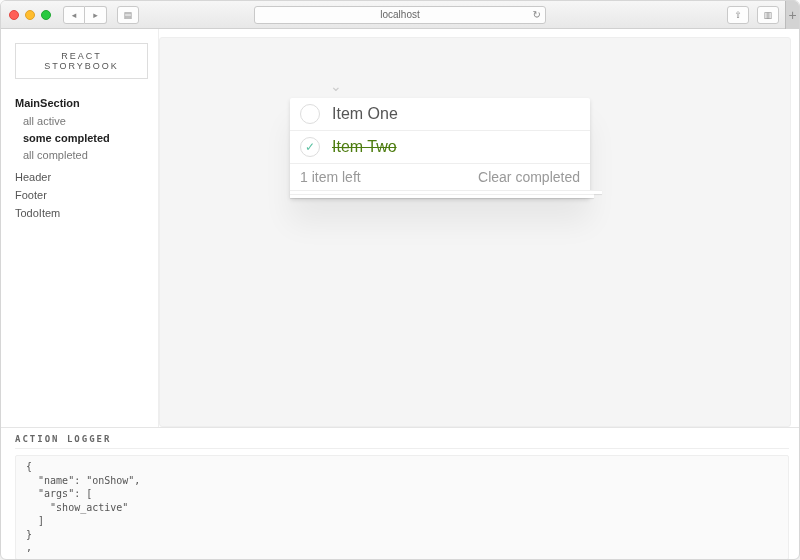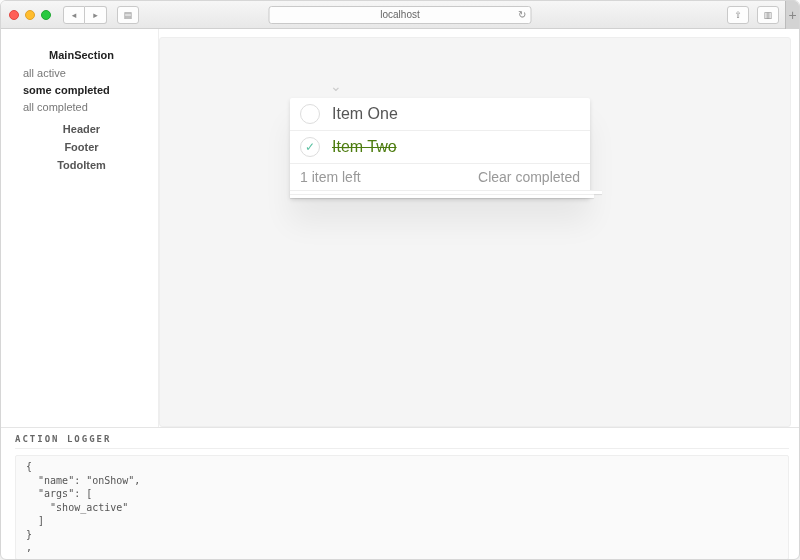--- a/index.html
+++ b/index.html
@@ -33,21 +33,21 @@
   .navbtns { display:flex; gap:0; margin-left:6px;}
   .navbtn {
     width:22px;height:18px;border:1px solid #c9c9c9;background:#fdfdfd;
     display:flex;align-items:center;justify-content:center;font-size:9px;color:#888;
   }
   .navbtn:first-child{border-radius:3px 0 0 3px;}
   .navbtn:last-child{border-radius:0 3px 3px 0;border-left:none;}
   .navbtn.single{border-radius:3px;border-left:1px solid #c9c9c9;margin-left:4px;}
   .urlbar {
     position:absolute; left:50%; transform:translateX(-50%);
-    width:263px;height:18px;border:1px solid #c9c9c9;border-radius:3px;
+    width:292px;height:18px;border:1px solid #c9c9c9;border-radius:3px;
     background:#fdfdfd;display:flex;align-items:center;justify-content:center;
     font-size:10px;color:#666;
   }
   .url-reload{position:absolute;right:4px;font-size:10px;color:#888;}
   .rightbtns{margin-left:auto;display:flex;gap:4px;}
   .tabstrip{
     width:14px;height:28px;background:#d3d3d3;border-left:1px solid #bbb;
     display:flex;align-items:center;justify-content:center;color:#888;font-size:14px;
     margin-right:-8px;
   }
@@ -57,22 +57,22 @@
   .top { flex:1; display:flex; min-height:0;}
   .sidebar {
     width:158px; border-right:1px solid #eee; padding:14px 10px 10px 14px;
     font-size:11px; color:#444;
   }
   .logo-box{
     border:1px solid #ddd; padding:7px 10px; letter-spacing:2px;
     font-size:9px; color:#555; text-align:center; margin-bottom:18px;
     font-weight:500;
   }
-  .comp{font-weight:700;color:#222;font-size:11px;margin:6px 0 6px 0;text-align:center;}
-  .comp.link{font-weight:700;color:#555;cursor:pointer;}
+  .comp{font-weight:700;color:#222;font-size:11px;margin:6px 0 6px 0;}
+  .comp.link{font-weight:400;color:#555;cursor:pointer;}
   ul.stories{list-style:none;margin:0 0 10px 8px;}
   ul.stories li{font-size:11px;color:#777;margin:5px 0;cursor:pointer;}
   ul.stories li.sel{font-weight:700;color:#222;}
 
   .preview{
     flex:1; background:#f5f5f5; position:relative; border:1px solid #eee; margin:8px 8px 0 0;
     border-radius:3px;
   }
   .chev{
     position:absolute; top:40px; left:170px; color:#ccc; font-size:14px;
@@ -147,20 +147,21 @@
       <div class="navbtn single">⇧</div>
       <div class="navbtn single">▥</div>
     </div>
     <div class="tabstrip">+</div>
   </div>
 
   <div class="app">
     <div class="top">
 
       <div class="sidebar">
+        <div class="logo-box">REACT STORYBOOK</div>
 
         <div class="comp">MainSection</div>
         <ul class="stories">
           <li>all active</li>
           <li class="sel">some completed</li>
           <li>all completed</li>
         </ul>
         <div class="comp link">Header</div>
         <div class="comp link">Footer</div>
         <div class="comp link">TodoItem</div>

